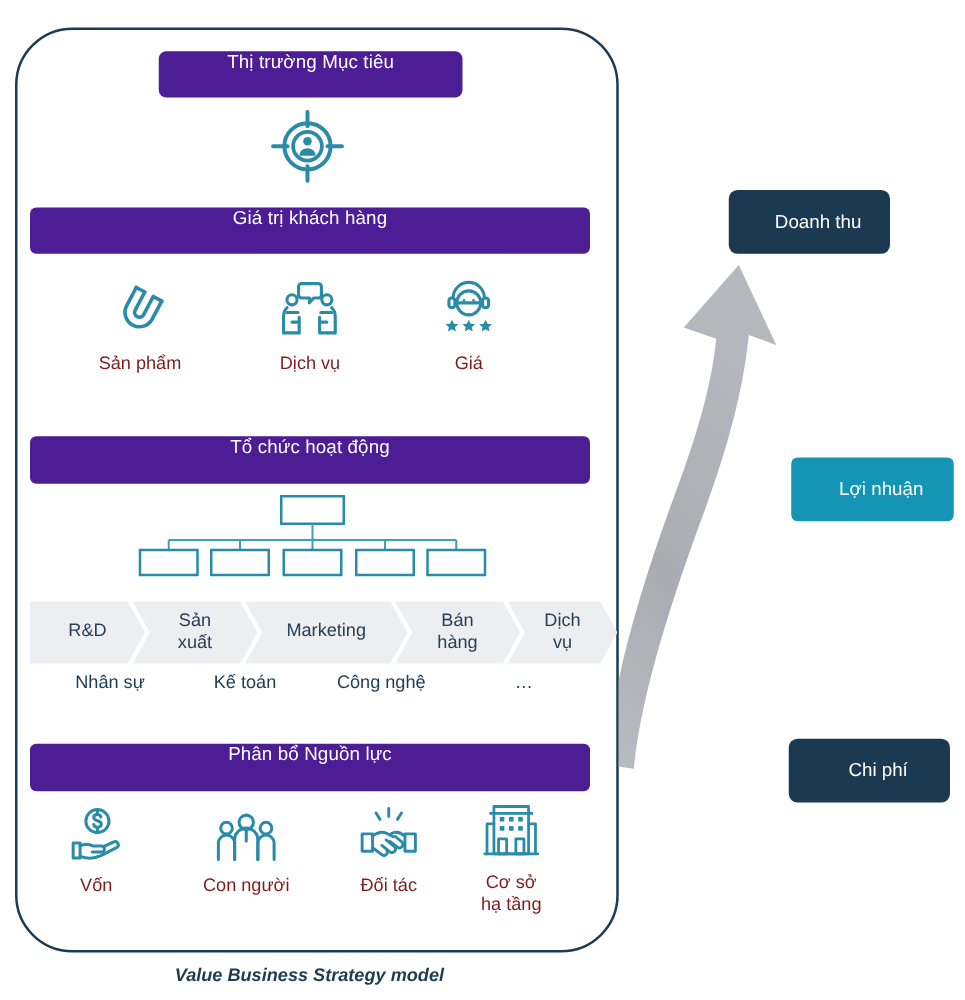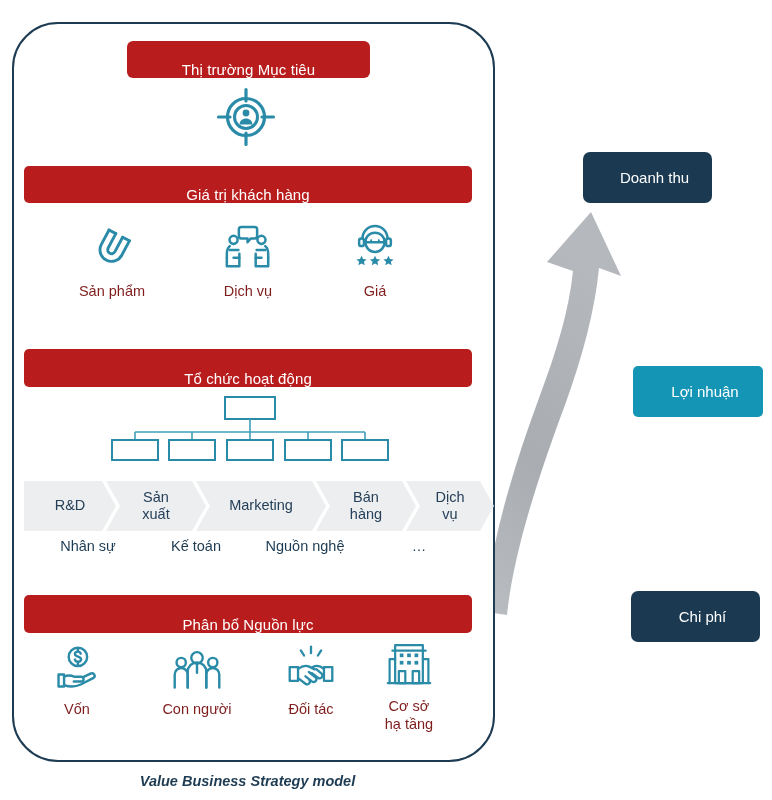--- a/index.html
+++ b/index.html
@@ -33,25 +33,25 @@
     height: 740px;
     border: 2px solid #1d3b52;
     border-radius: 46px;
     box-sizing: border-box;
     background: #ffffff;
   }
 
   
   .bar {
     position: absolute;
-    background: #b91c1c;
+    background: #4c1d95;
     color: #ffffff;
     border-radius: 5px;
     display: flex;
-    align-items: flex-end;
+    align-items: flex-start;
     justify-content: center;
     font-size: 15px;
     letter-spacing: .1px;
     box-sizing: border-box;
   }
 
   .bar-target {
     left: 127px;
     top: 41px;
     width: 243px;
@@ -357,21 +357,21 @@
     </div>
     <div class="chev" style="left:382px; width:88px; clip-path: polygon(0 0, 74px 0, 88px 50%, 74px 100%, 0 100%, 14px 50%); white-space:pre-line;">
       <span class="chev-inner">Dịch
 vụ</span>
     </div>
   </div>
 
   <div class="support-row">
     <div class="support-item" style="left:0px;   width:128px;">Nhân sự</div>
     <div class="support-item" style="left:113px; width:118px;">Kế toán</div>
-    <div class="support-item" style="left:216px; width:130px;">Nguồn nghệ</div>
+    <div class="support-item" style="left:216px; width:130px;">Công nghệ</div>
     <div class="support-item" style="left:345px; width:100px;">…</div>
   </div>
 
   <div class="bar bar-res">
     <span>Phân bổ Nguồn lực</span>
   </div>
 
   <div class="cell cell-capital">
     <span class="glyph">
       <svg viewBox="0 0 52 52" width="48" height="48">

